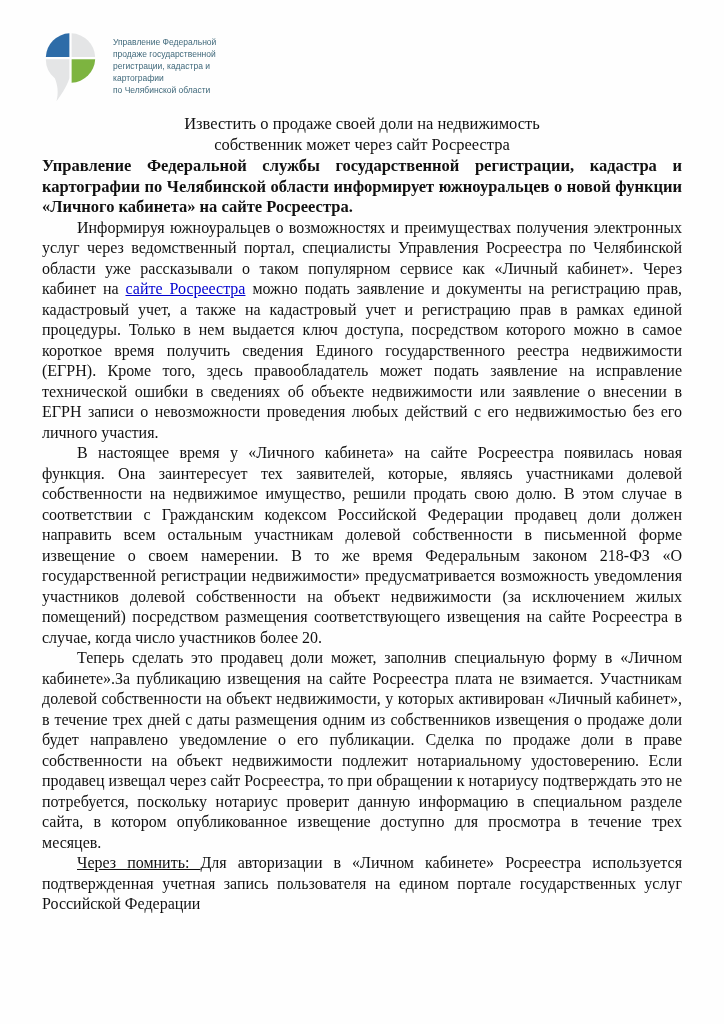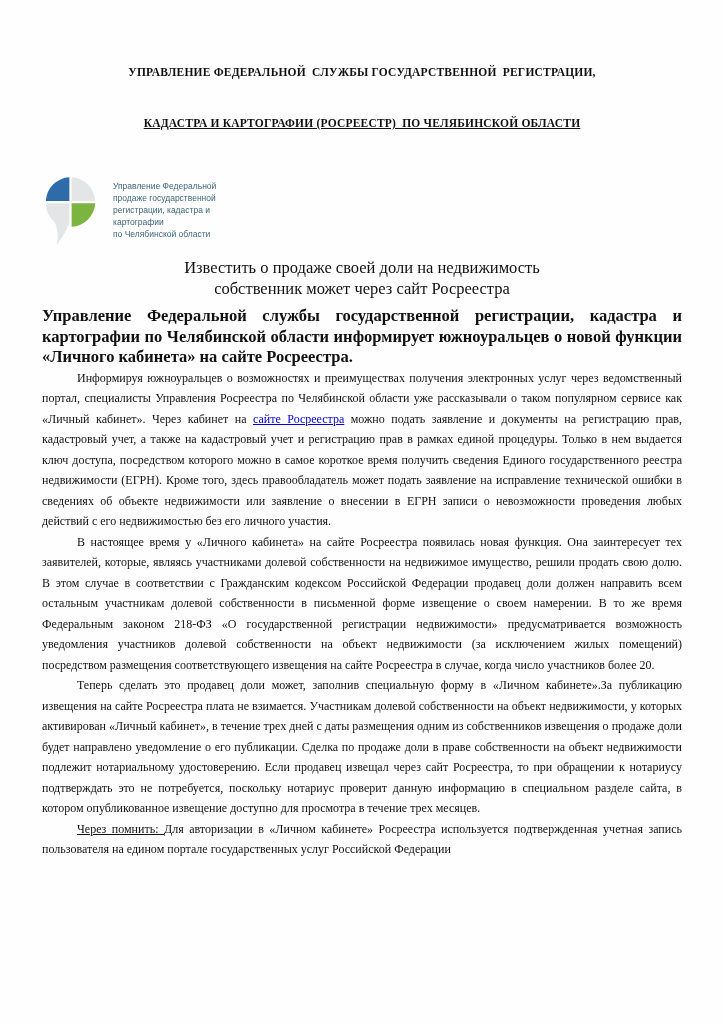--- a/index.html
+++ b/index.html
@@ -51,26 +51,26 @@
     color: #40697b;
     white-space: pre-line;
     margin: 6px 0 0 14px;
   }
   
   .article-title {
     text-align: center;
     font-size: 16.5px;
     line-height: 20.5px;
     white-space: pre-line;
-    margin-bottom: 7px;
+    margin-bottom: 1px;
   }
   
   .body-text p {
     margin: 0;
-    font-size: 12px;
+    font-size: 16px;
     line-height: 20.5px;
     text-align: justify;
   }
   p.lead {
     font-weight: bold;
     font-size: 16.5px;
     text-indent: 0;
   }
   p.indent {
     text-indent: 35px;
@@ -82,24 +82,20 @@
   }
   .u-label {
     text-decoration: underline;
   }
 </style>
 </head>
 <body>
 
 <div class="page">
 
-  <div class="org-header">
-    <div>УПРАВЛЕНИЕ ФЕДЕРАЛЬНОЙ  СЛУЖБЫ ГОСУДАРСТВЕННОЙ  РЕГИСТРАЦИИ,</div>
-    <div class="underlined">КАДАСТРА И КАРТОГРАФИИ (РОСРЕЕСТР)  ПО ЧЕЛЯБИНСКОЙ ОБЛАСТИ</div>
-  </div>
 
   <div class="logo-row">
     <svg class="logo-mark" viewBox="0 0 100 132" aria-hidden="true">
       <path d="M 48,48 L 48,6 A 44,44 0 0 0 6,48 Z" fill="#2d6ca8"></path>
       <path d="M 52,48 L 52,6 A 44,44 0 0 1 94,48 Z" fill="#e4e5e6"></path>
       <path d="M 52,52 L 94,52 A 44,44 0 0 1 52,94 Z" fill="#7db440"></path>
       <path d="M 48,52 L 6,52 A 44,44 0 0 0 22,86 C 27,98 29,112 25,127 C 34,115 42,102 46,92 L 48,86 Z" fill="#e4e5e6"></path>
     </svg>
     <div class="logo-caption">Управление Федеральной
 продаже государственной

